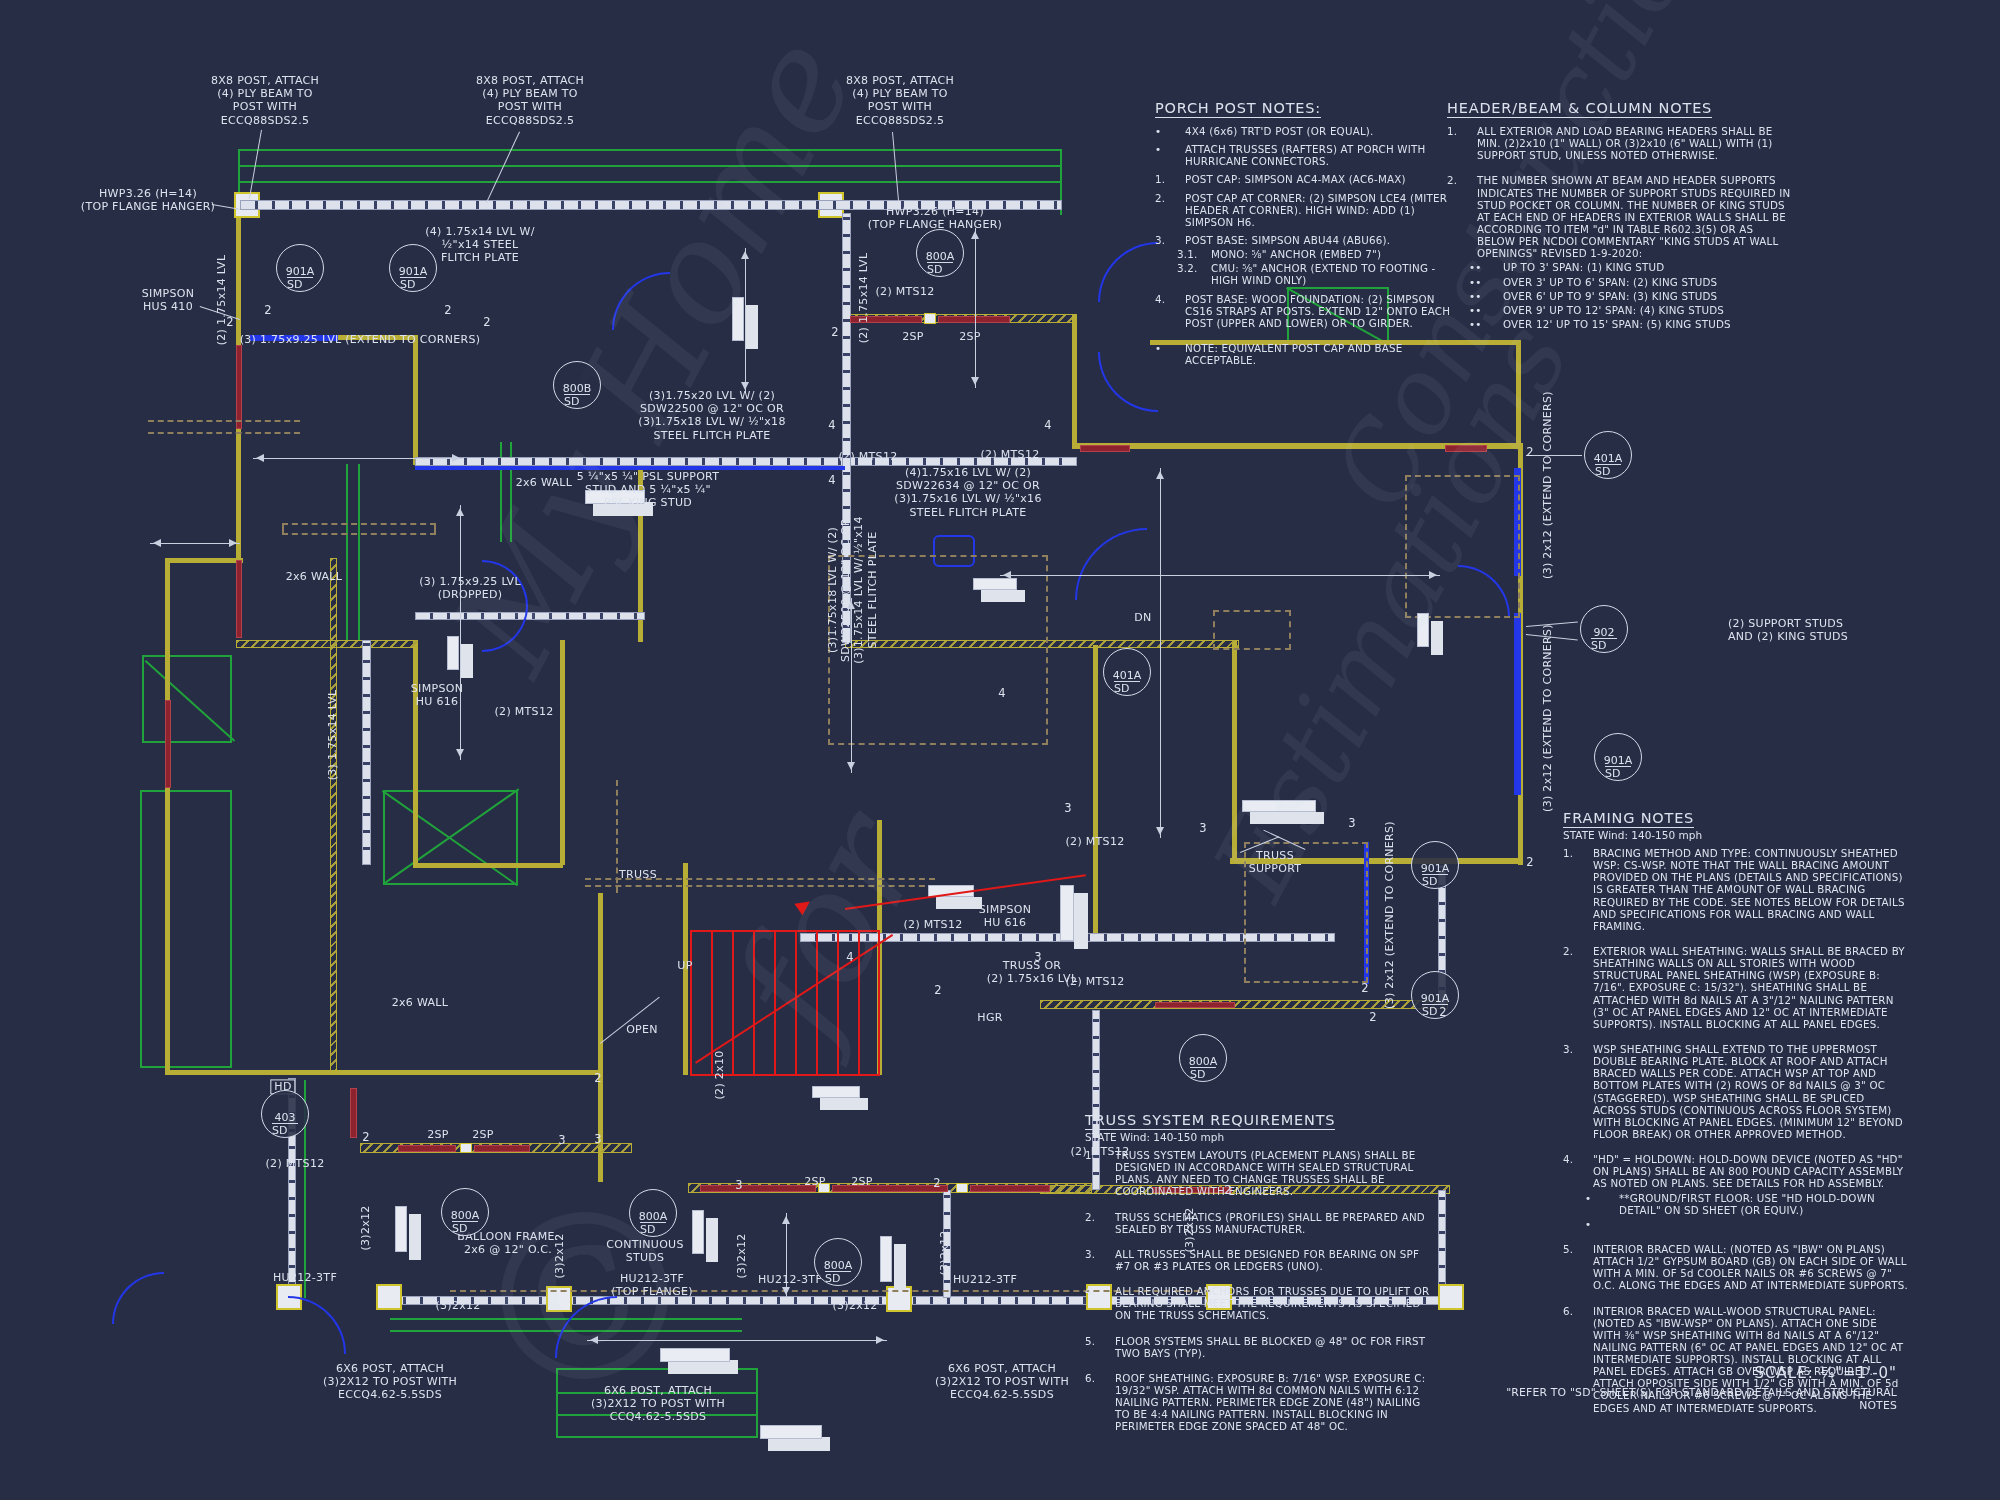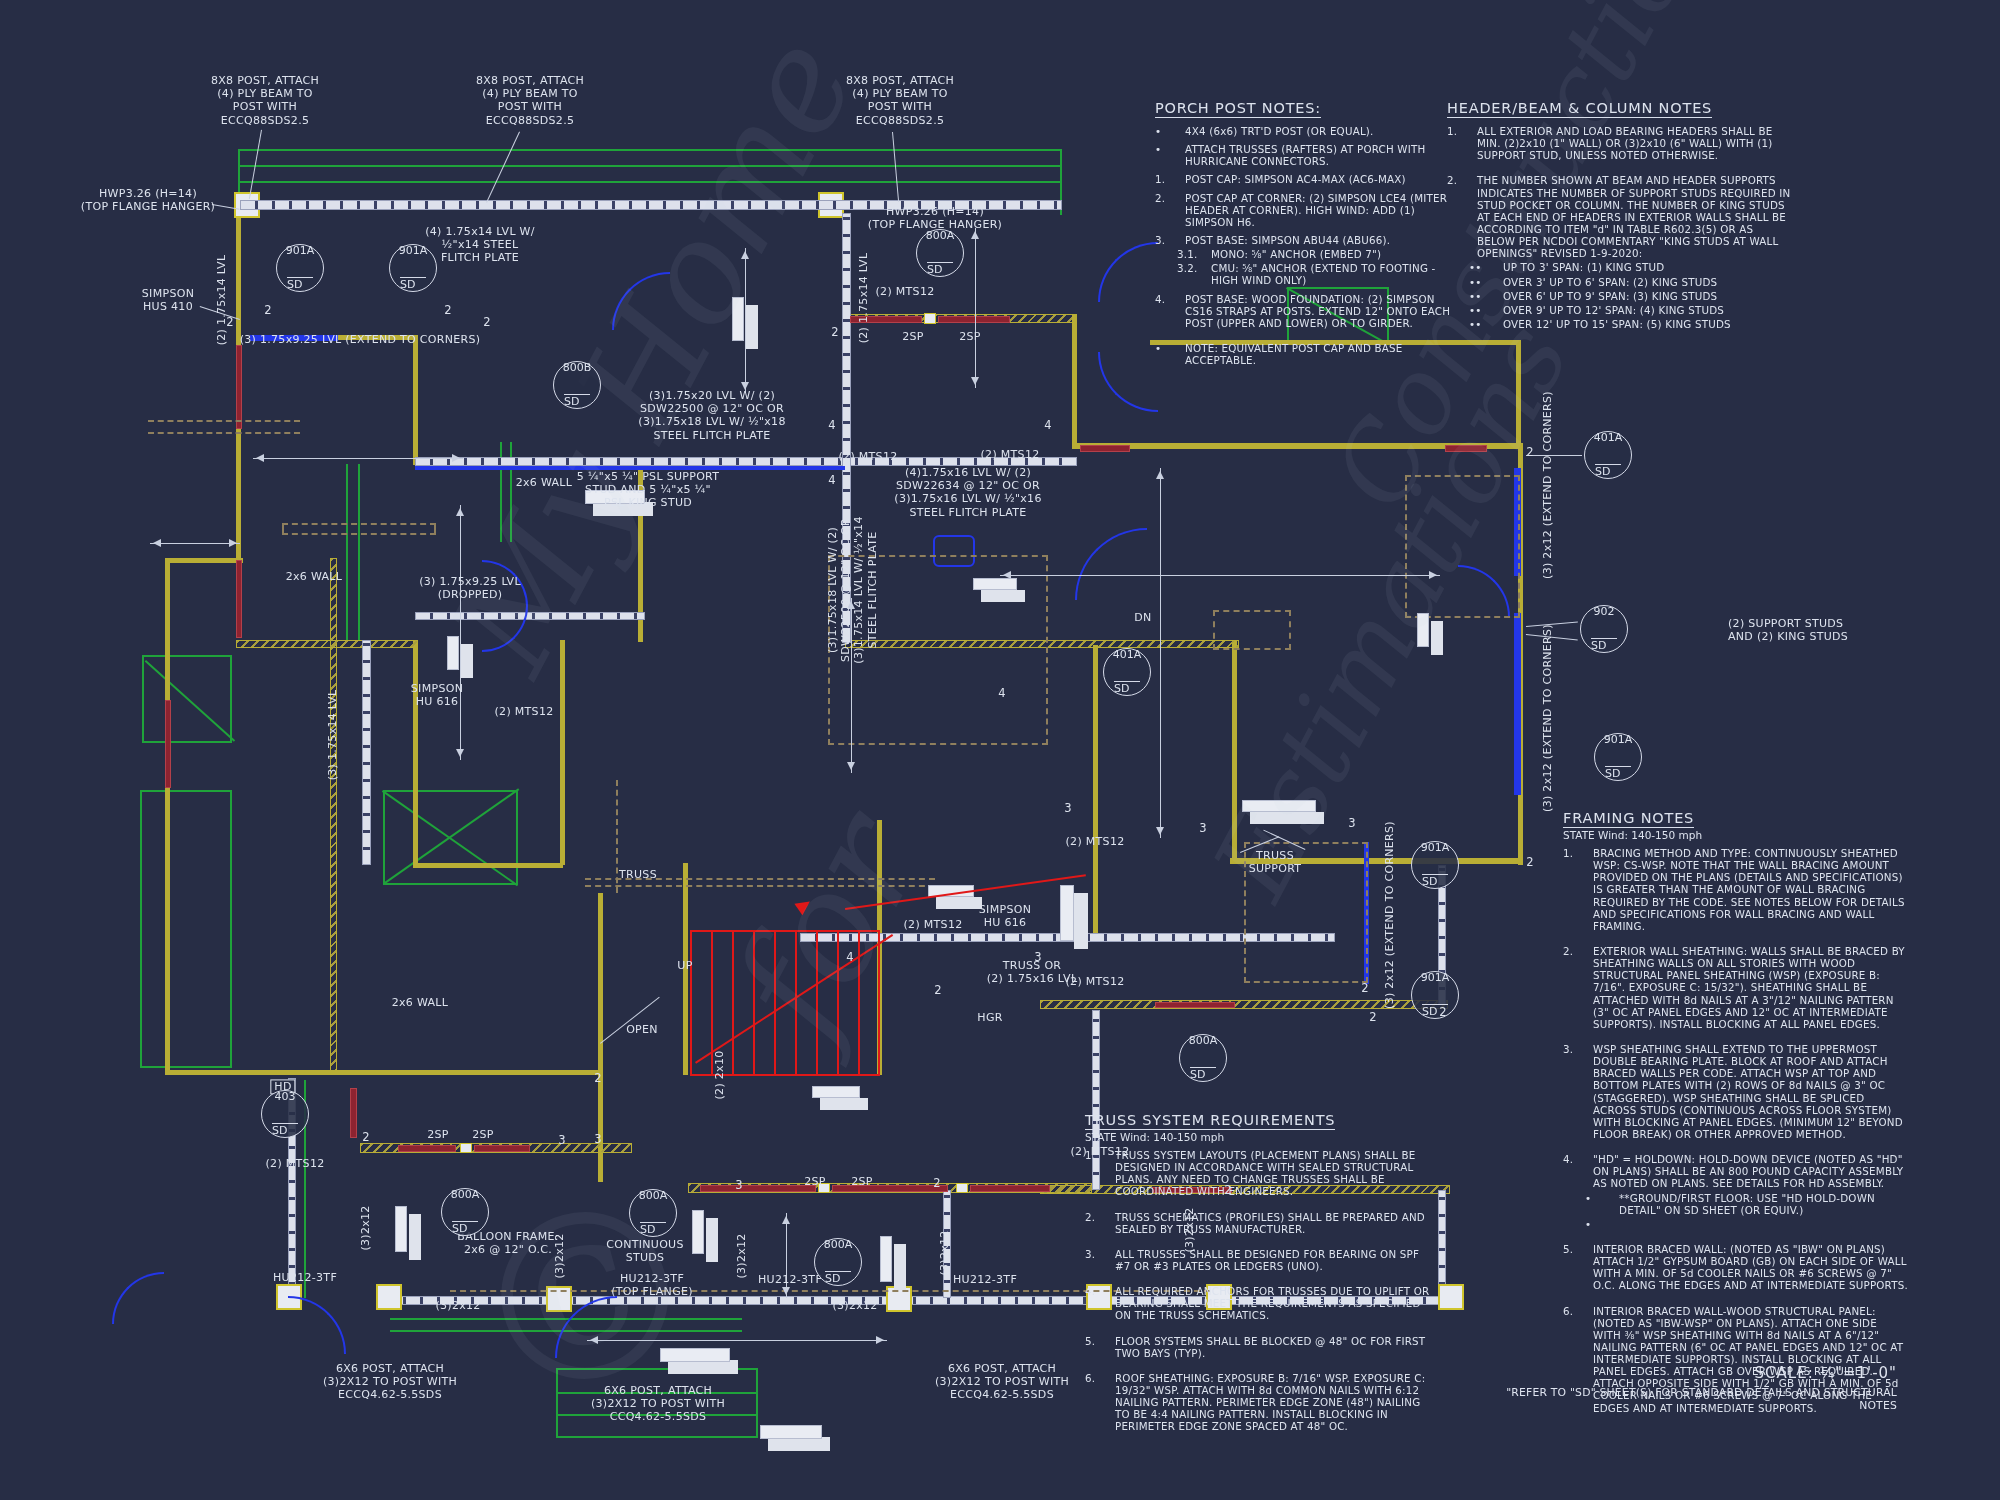--- a/index.html
+++ b/index.html
@@ -42,21 +42,21 @@
   .rtri{width:0;height:0;border:7px solid transparent;border-bottom:14px solid #e01818;transform:rotate(55deg);}
   .ldr{background:#c9d0e0;transform-origin:0 0;}
   
   .callout{position:absolute;transform:translate(-50%,-50%);font-size:11px;line-height:1.2;
            color:#dde3ee;white-space:pre-line;text-align:center;letter-spacing:.3px;}
   .callout.v{transform:translate(-50%,-50%) rotate(-90deg);}
   .callout.box{border:1px solid #dde3ee;padding:0 3px;background:#272d45;}
   .callout.left{transform:translate(0,-50%);text-align:left;}
   .marker{position:absolute;transform:translate(-50%,-50%);font-size:11.5px;color:#dde3ee;}
   .bubble{position:absolute;transform:translate(-50%,-50%);width:46px;height:46px;border:1.5px solid #d5dae8;
-          border-radius:50%;display:flex;flex-direction:column;align-items:center;justify-content:space-between;
+          border-radius:50%;display:flex;flex-direction:column;align-items:center;justify-content:flex-end;
           font-size:11px;line-height:1.05;background:rgba(39,45,69,.88);}
   .bubble .bt{display:block;}
   .bubble .bb{display:block;border-top:1px solid #d5dae8;width:26px;padding-top:1px;}
   .wm{position:absolute;color:rgba(205,212,232,.07);font-family:"DejaVu Serif",serif;font-style:italic;
       transform-origin:0 0;pointer-events:none;white-space:nowrap;}
   
   .note-sec{position:absolute;}
   .note-title{font-size:14.5px;letter-spacing:.8px;border-bottom:1px solid #d9dfec;display:inline-block;
               padding-bottom:1px;margin-bottom:1px;}
   .note-sub{font-size:10.5px;margin-bottom:6px;}

